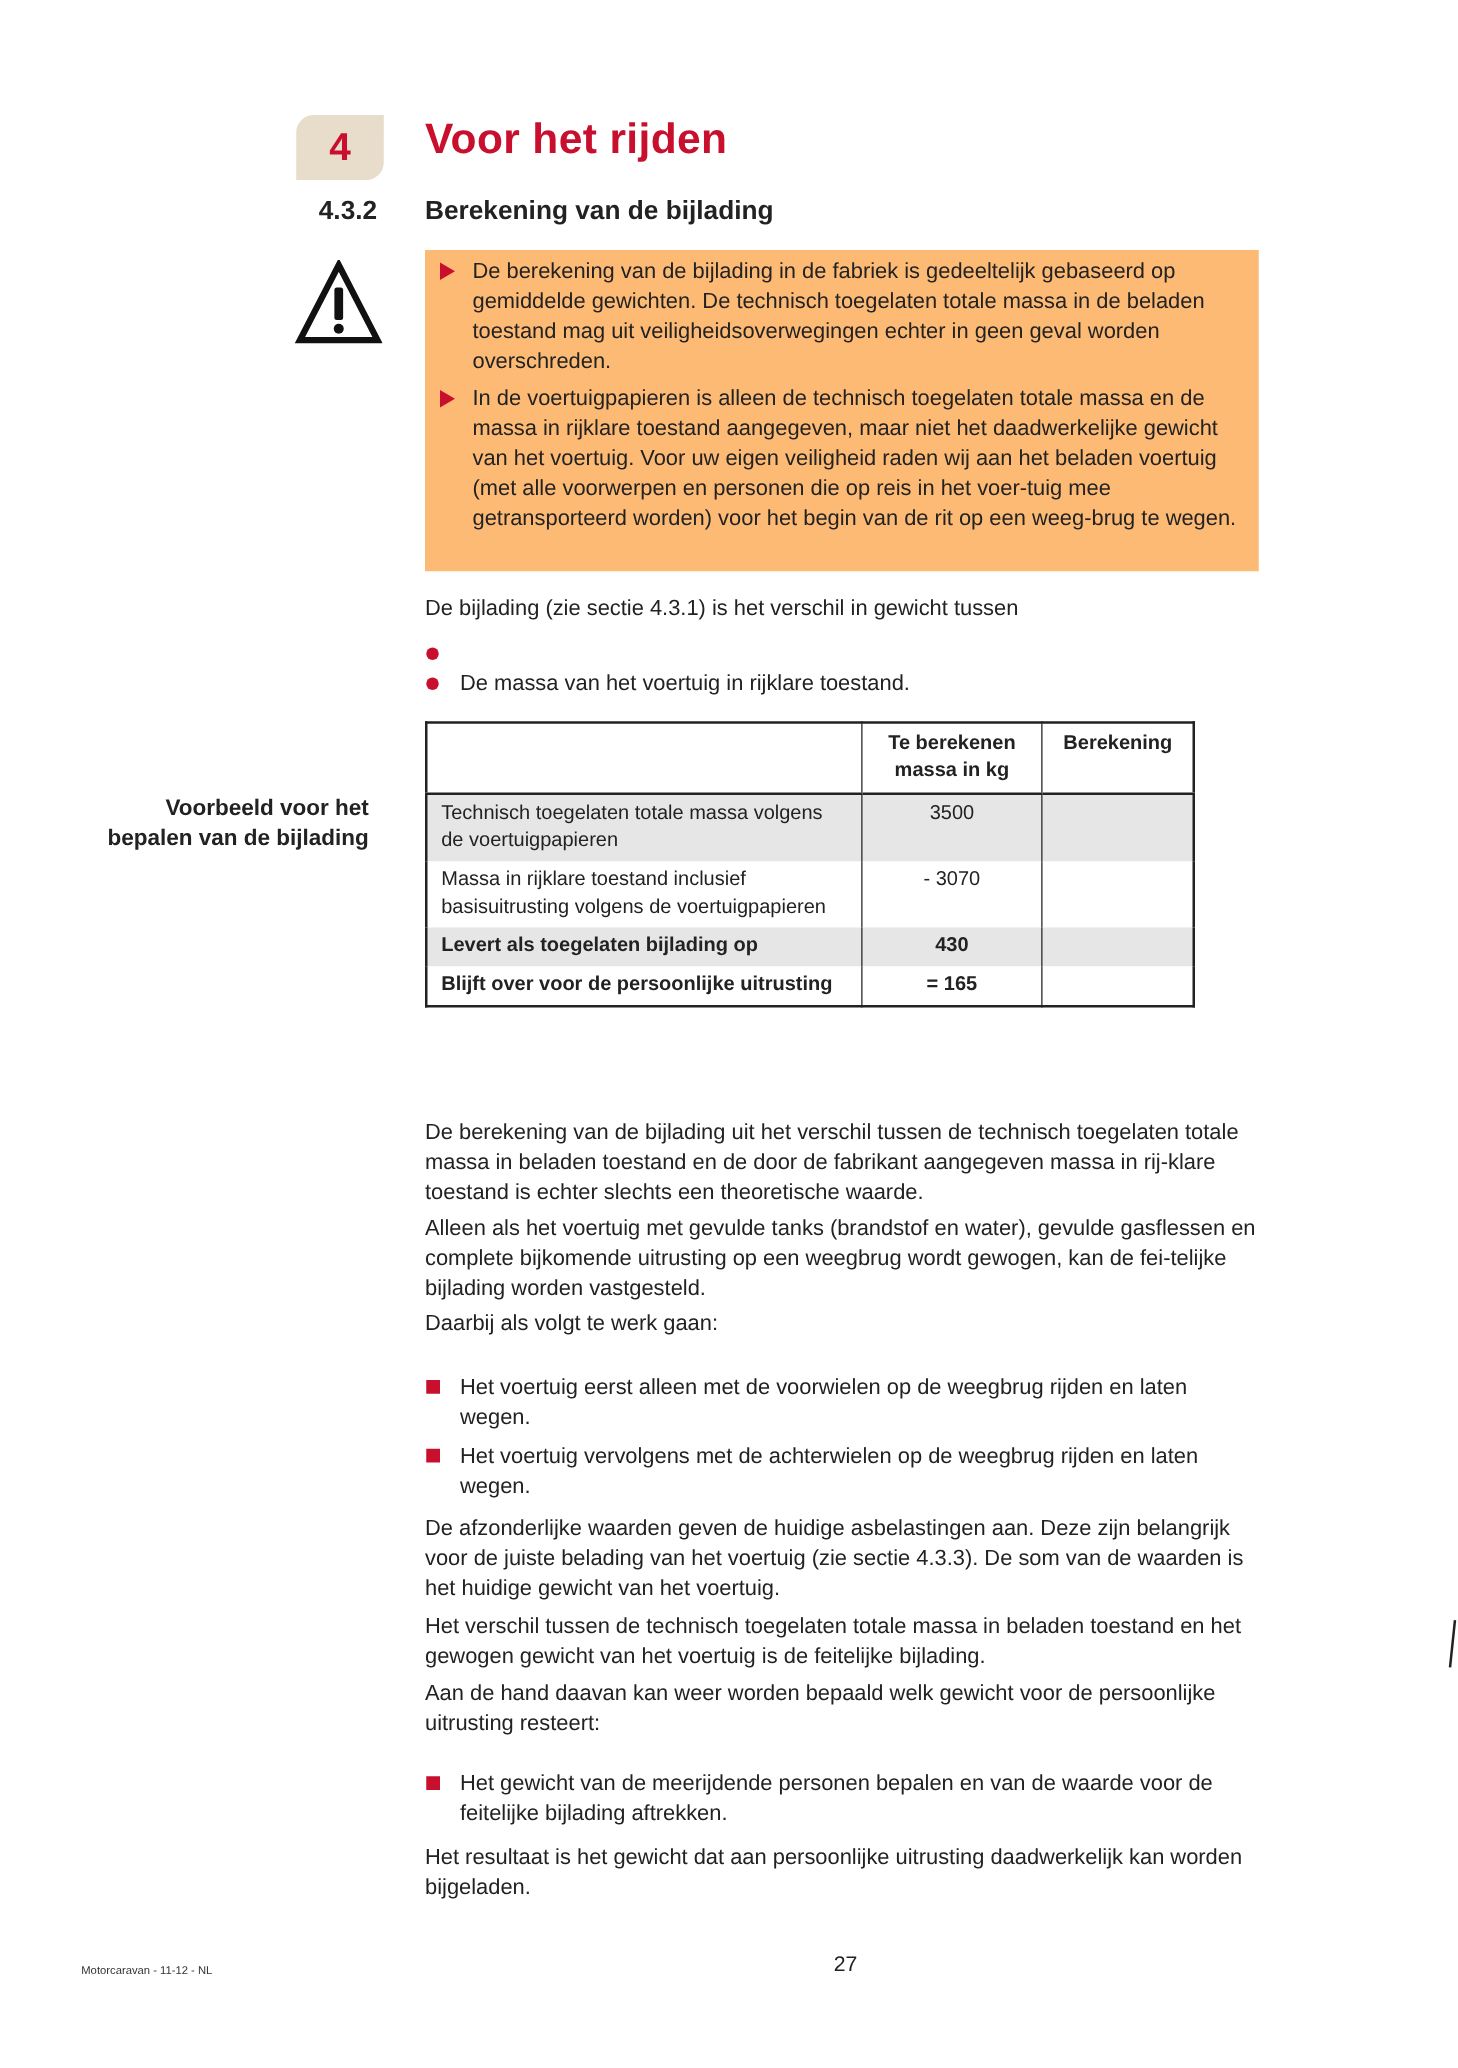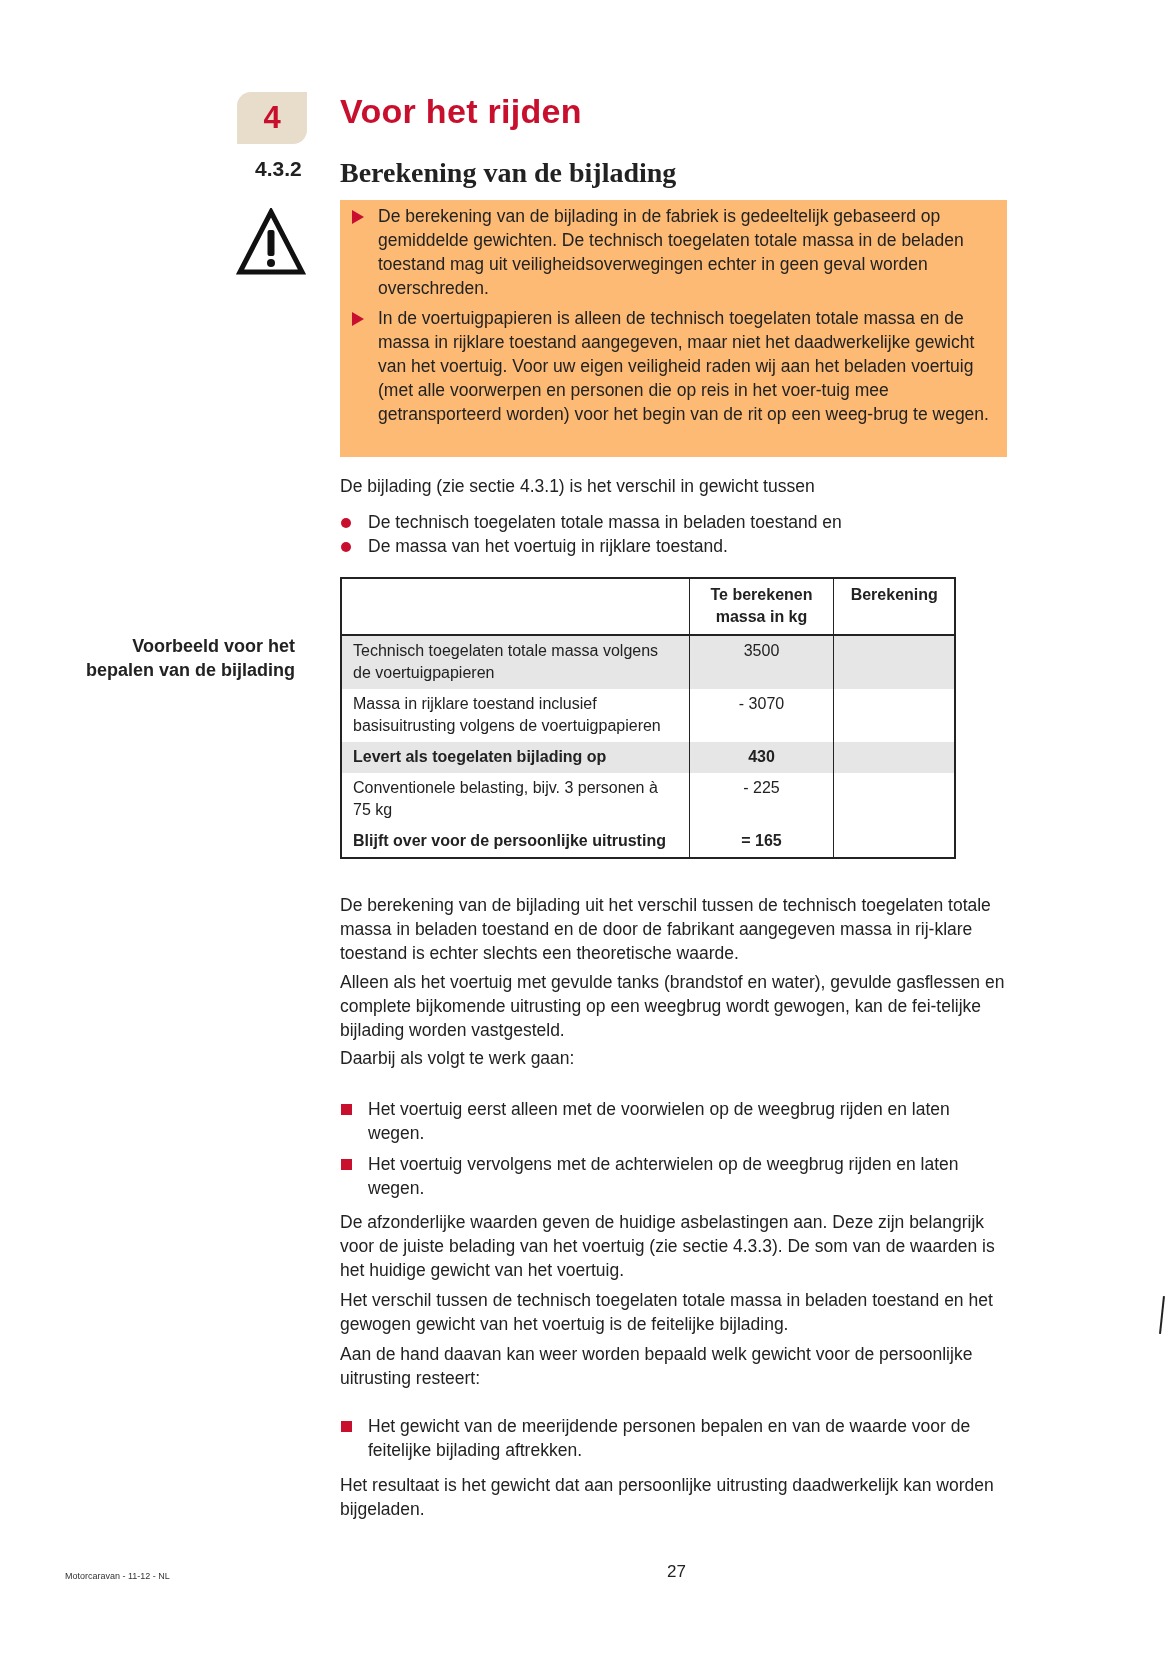--- a/index.html
+++ b/index.html
@@ -11,21 +11,21 @@
     position: absolute; left: 237px; top: 92px; width: 70px; height: 52px;
     background: #e8dccb; border-radius: 14px 0 14px 0;
     display: flex; align-items: center; justify-content: center;
   }
   .chapter-num { font-size: 31px; font-weight: bold; color: #c8102e; }
   .chapter-title {
     position: absolute; left: 340px; top: 92px; font-size: 34px; font-weight: bold;
     color: #c8102e; letter-spacing: 0.3px;
   }
   .section-num { position: absolute; left: 255px; top: 157px; font-size: 21px; font-weight: bold; color: #222; }
-  .section-title { position: absolute; left: 340px; top: 157px; font-size: 28px; font-weight: bold; color: #222; font-family: Liberation Serif, serif; }
+  .section-title { position: absolute; left: 340px; top: 157px; font-size: 21px; font-weight: bold; color: #222; }
   .warn-icon { position: absolute; left: 236px; top: 208px; width: 70px; height: 68px; }
   .warn-box {
     position: absolute; left: 340px; top: 200px; width: 667px; height: 257px;
     background: #fdba74;
   }
   .warn-item { position: absolute; left: 38px; width: 618px; font-size: 17.5px; line-height: 24px; color: #222; }
   .warn-tri {
     position: absolute; left: -26px; top: 6px; width: 0; height: 0;
     border-top: 7px solid transparent; border-bottom: 7px solid transparent; border-left: 12px solid #c8102e;
   }
@@ -80,21 +80,20 @@
   <div class="warn-item" style="top:106px;">
     <span class="warn-tri"></span>
     <span>In de voertuigpapieren is alleen de technisch toegelaten totale massa en de massa in rijklare toestand aangegeven, maar niet het daadwerkelijke gewicht van het voertuig. Voor uw eigen veiligheid raden wij aan het beladen voertuig (met alle voorwerpen en personen die op reis in het voer-tuig mee getransporteerd worden) voor het begin van de rit op een weeg-brug te wegen.</span>
   </div>
 </div>
 
 <div class="para" style="top:474px;">De bijlading (zie sectie 4.3.1) is het verschil in gewicht tussen</div>
 
 <div class="bullet-item" style="top:510px;">
   <span class="dot"></span>
-  <span>De technisch toegelaten totale massa in beladen toestand en</span>
 </div>
 <div class="bullet-item" style="top:534px;">
   <span class="dot"></span>
   <span>De massa van het voertuig in rijklare toestand.</span>
 </div>
 
 <div class="side-label">Voorbeeld voor het bepalen van de bijlading</div>
 
 <table class="calc">
   <colgroup>
@@ -116,25 +115,20 @@
       <td></td>
     </tr>
     <tr>
       <td>Massa in rijklare toestand inclusief basisuitrusting volgens de voertuigpapieren</td>
       <td class="val">- 3070</td>
       <td></td>
     </tr>
     <tr class="shade bold">
       <td>Levert als toegelaten bijlading op</td>
       <td class="val">430</td>
-      <td></td>
-    </tr>
-    <tr>
-      <td>Conventionele belasting, bijv. 3 personen à 75 kg</td>
-      <td class="val">- 225</td>
       <td></td>
     </tr>
     <tr class="bold">
       <td>Blijft over voor de persoonlijke uitrusting</td>
       <td class="val">= 165</td>
       <td></td>
     </tr>
   </tbody>
 </table>
 

